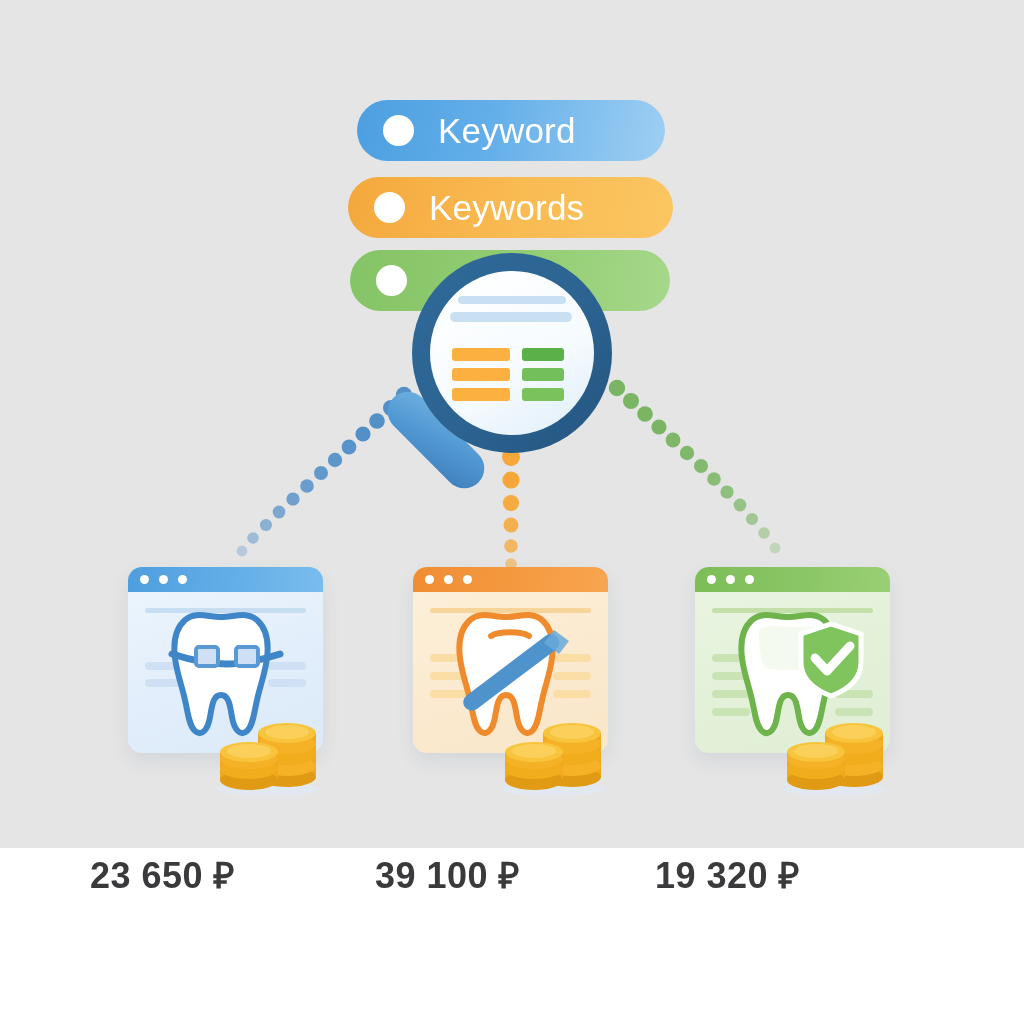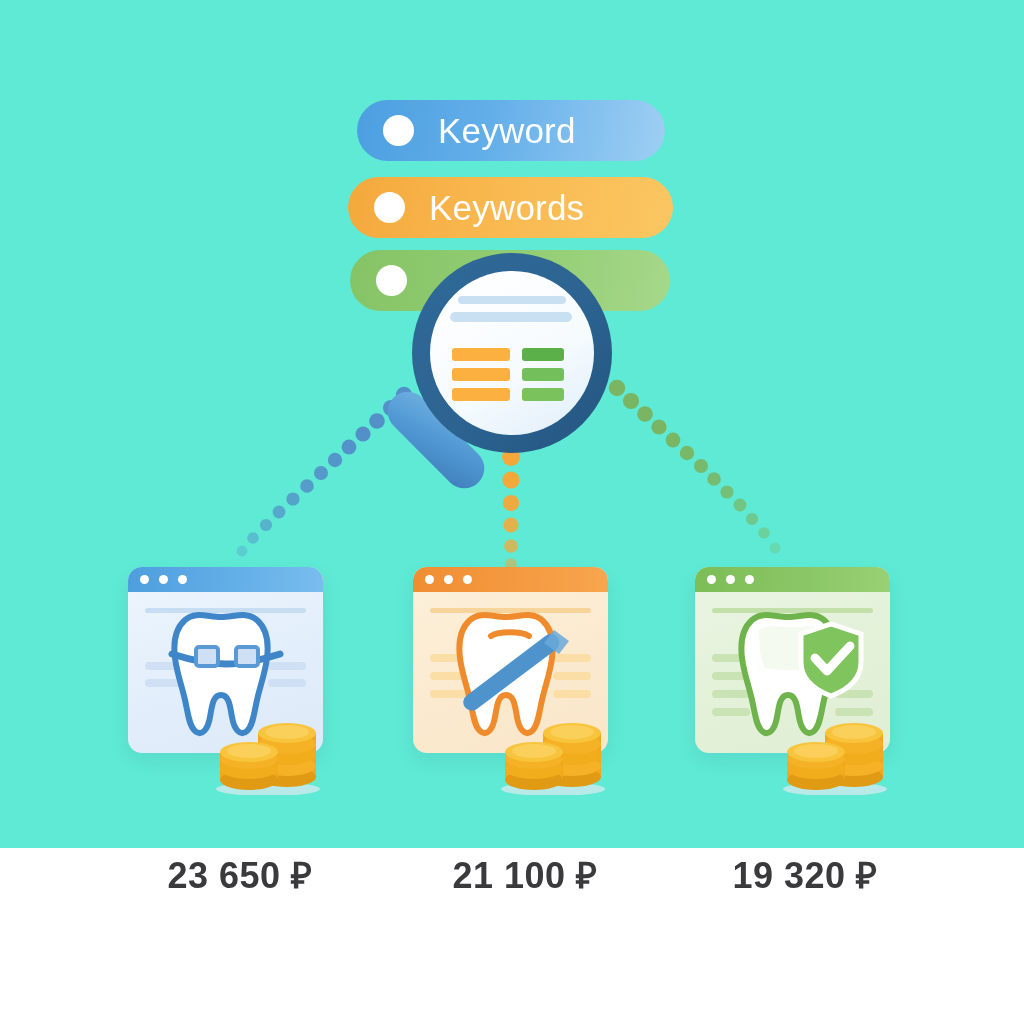--- a/index.html
+++ b/index.html
@@ -2,21 +2,21 @@
 <html><head>
 <meta charset="utf-8">
 <style>
   * { box-sizing: border-box; margin: 0; padding: 0; }
   html, body {
     width: 1024px; height: 1024px;
     background: #ffffff;
     font-family: "Liberation Sans", sans-serif;
     overflow: hidden;
   }
-  #stage { position: relative; width: 1024px; height: 848px; background:#5eead4; }
+  #stage { position: relative; width: 1024px; height: 848px; background:#e5e5e5; }
 
   
   .pill {
     position: absolute;
     border-radius: 34px;
     display: flex;
     align-items: center;
     color: #ffffff;
     font-size: 35px;
     letter-spacing: .2px;
@@ -51,21 +51,21 @@
   }
   .titlebar { height:25px; display:flex; align-items:center; padding-left:12px; gap:10px; }
   .tb-dot { width:9px; height:9px; border-radius:50%; background:#ffffff; }
   .card-body { position:absolute; left:0; top:25px; right:0; bottom:0; }
   .hline { position:absolute; left:17px; right:17px; top:16px; height:5px; border-radius:3px; }
   .txtbar { position:absolute; height:8px; border-radius:4px; }
   .art { position:absolute; left:0; top:0; width:195px; height:161px; }
 
   .coins { position:absolute; width:120px; height:80px; }
   .price {
-    position:absolute; width:300px; text-align:center;
+    position:absolute; width:300px; text-align:left;
     font-size:36px; font-weight:bold; color:#3a3a3c;
     letter-spacing:.5px; white-space:nowrap;
   }
 
   
   #card1 .card { background: linear-gradient(160deg,#eef6fd 0%, #e2eefb 55%, #dce9f8 100%); }
   #card1 .titlebar { background: linear-gradient(95deg,#4e9ede 0%, #65b0e8 60%, #79bdee 100%); }
   #card1 .hline { background:#c7ddf2; }
   #card1 .txtbar { background:#cfe0f4; }
 
@@ -265,21 +265,21 @@
       </g>
       <g>
         <rect x="12" y="37" width="58" height="28" fill="#f0a81e"></rect>
         <ellipse cx="41" cy="65" rx="29" ry="10" fill="#e09a14"></ellipse>
         <ellipse cx="41" cy="54" rx="29" ry="10" fill="#f2ad1d"></ellipse>
         <ellipse cx="41" cy="44" rx="29" ry="10" fill="#f5b227"></ellipse>
         <ellipse cx="41" cy="37" rx="29" ry="10" fill="#f8c43c"></ellipse>
         <ellipse cx="41" cy="36" rx="22" ry="7" fill="#fbd361" opacity=".8"></ellipse>
       </g>
     </svg>
-    <div class="price" style="left:-38px; top:283px;">21 100 ₽</div>
+    <div class="price" style="left:-38px; top:283px;">39 100 ₽</div>
   </div>
 
   <div class="card-wrap" id="card3" style="left:695px; top:567px;">
     <div class="card">
       <div class="titlebar">
         <span class="tb-dot"></span>
         <span class="tb-dot"></span>
         <span class="tb-dot"></span>
       </div>
       <div class="card-body">

